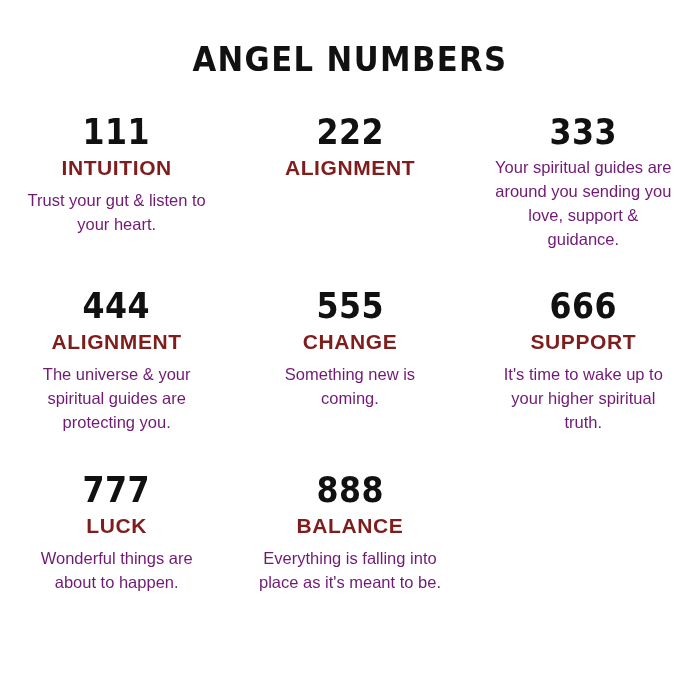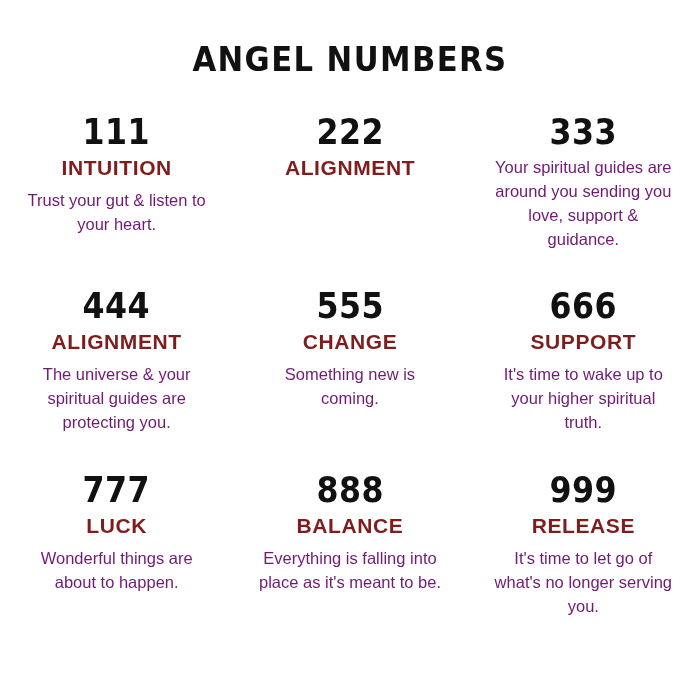--- a/index.html
+++ b/index.html
@@ -125,20 +125,15 @@
       <div class="kw">LUCK</div>
       <div class="desc">Wonderful things are about to happen.</div>
     </div>
 
     <div class="cell row-3">
       <div class="num">888</div>
       <div class="kw">BALANCE</div>
       <div class="desc">Everything is falling into place as it's meant to be.</div>
     </div>
 
-    <div class="cell row-3">
-      <div class="num">999</div>
-      <div class="kw">RELEASE</div>
-      <div class="desc">It's time to let go of what's no longer serving you.</div>
-    </div>
 
   </div>
 </div>
 
 </body></html>

